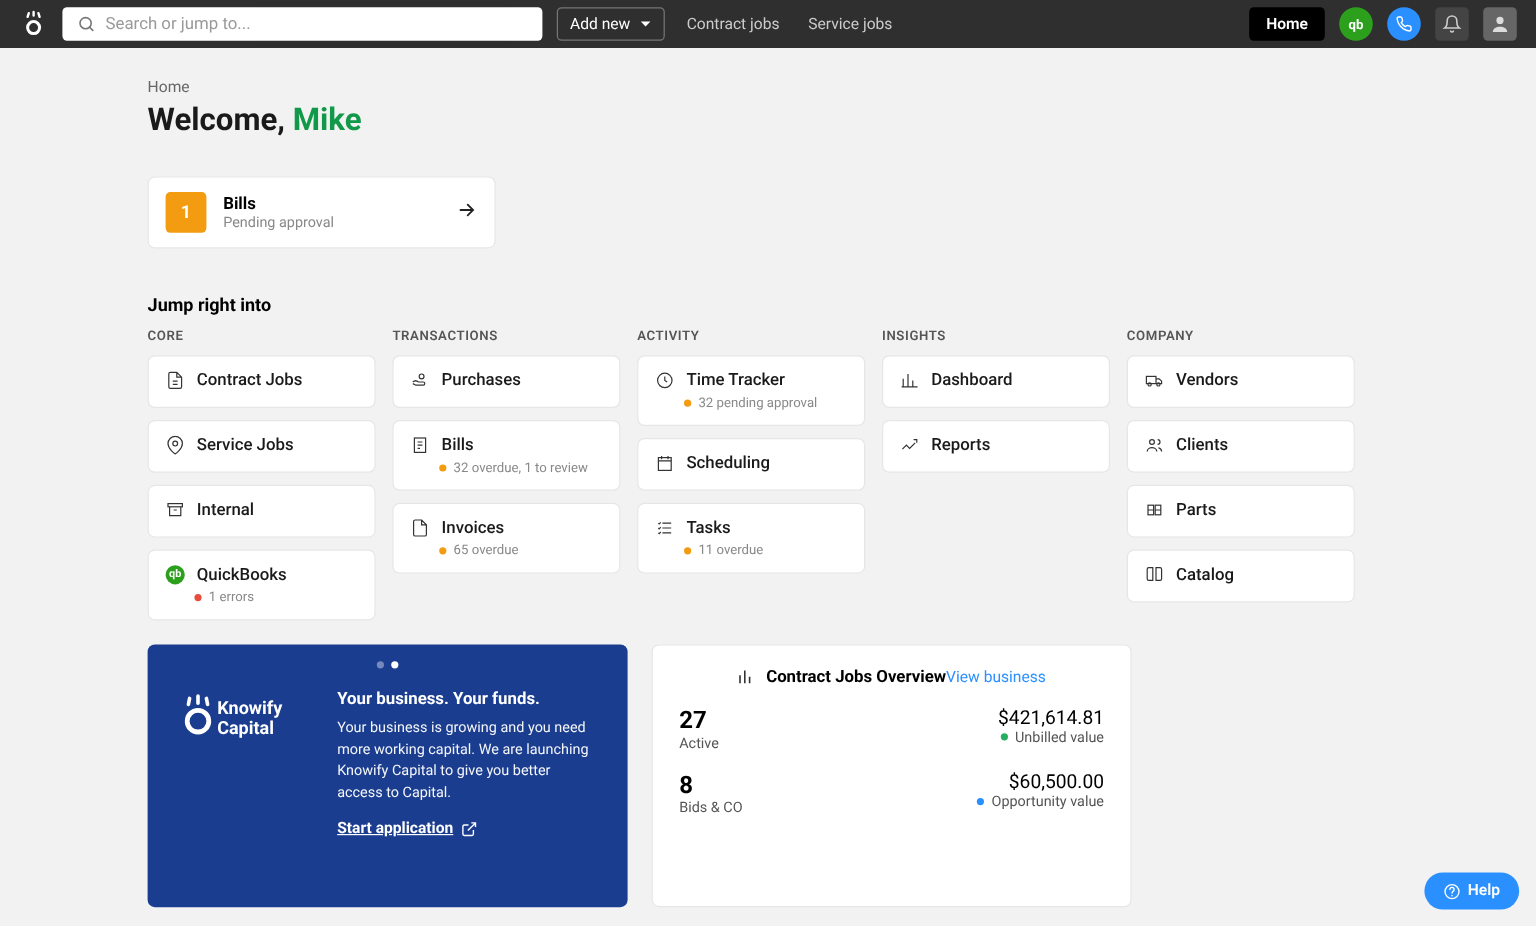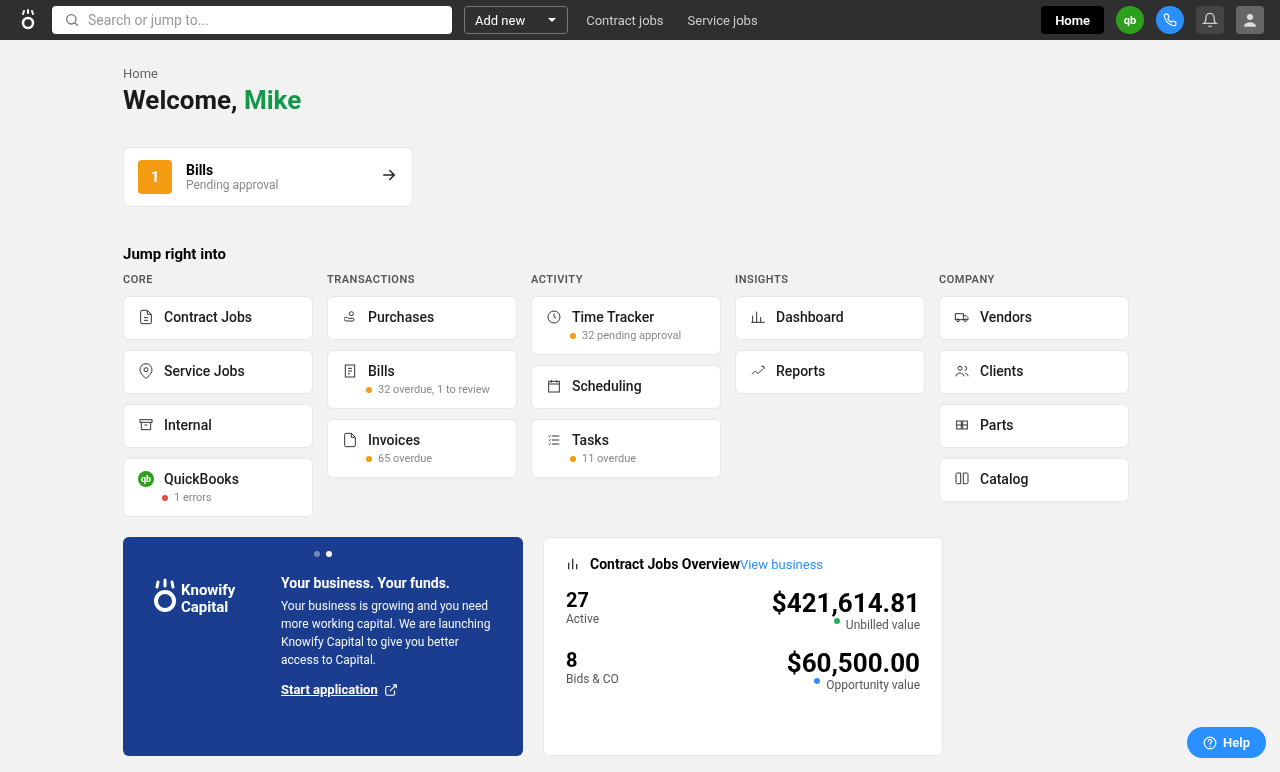--- a/index.html
+++ b/index.html
@@ -3,21 +3,21 @@
 <meta charset="utf-8">
 <style>
 *{box-sizing:border-box;margin:0;padding:0;font-family:-apple-system,BlinkMacSystemFont,"Segoe UI",Roboto,Arial,sans-serif}
 body{background:#f2f2f2;width:1280px;height:772px;overflow:hidden;position:relative}
 .topbar{height:40px;background:#2f2f2f;display:flex;align-items:center;padding:0 16px;gap:12px}
 .logo{width:24px;height:24px;display:flex;align-items:center;justify-content:center}
 .search-wrap{position:relative;flex:0 0 400px}
 .search-wrap svg{position:absolute;left:12px;top:50%;transform:translateY(-50%);width:16px;height:16px;stroke:#777}
 .search{width:100%;height:28px;border-radius:4px;border:none;background:#fff;padding:0 12px 0 36px;font-size:14px;color:#333}
 .search::placeholder{color:#999}
-.addnew{height:28px;background:transparent;border:1px solid #777;border-radius:4px;color:#fff;font-size:13px;padding:0 10px;display:flex;align-items:center;gap:22px;cursor:pointer}
+.addnew{height:28px;background:transparent;border:1px solid #777;border-radius:4px;color:#fff;font-size:13px;padding:0 10px;display:flex;align-items:center;gap:8px;cursor:pointer}
 .addnew svg{width:10px;height:10px;fill:#fff}
 .navlink{color:#ccc;font-size:13px;text-decoration:none;padding:0 6px}
 .spacer{flex:1}
 .home-btn{background:#000;color:#fff;border:none;height:28px;padding:0 14px;border-radius:4px;font-size:13px;font-weight:600}
 .circ-btn{width:28px;height:28px;border-radius:50%;display:flex;align-items:center;justify-content:center;cursor:pointer}
 .qb-btn{background:#2ca01c}
 .call-btn{background:#2b90ff}
 .sq-btn{width:28px;height:28px;border-radius:4px;background:#444;display:flex;align-items:center;justify-content:center}
 .avatar{background:#666}
 .main{padding:26px 0 0 123px;width:1157px}
@@ -49,29 +49,29 @@
 .promo .dots{position:absolute;top:14px;left:50%;transform:translateX(-50%);display:flex;gap:6px}
 .promo .dots span{width:6px;height:6px;border-radius:50%;background:rgba(255,255,255,.4)}
 .promo .dots span.on{background:#fff}
 .promo-body{display:flex;gap:20px;margin-top:14px}
 .promo-logo{flex-shrink:0}
 .promo-txt{flex:1}
 .promo-ttl{font-weight:700;font-size:14px;margin-bottom:6px}
 .promo-desc{font-size:12px;line-height:1.5;opacity:.95;margin-bottom:10px}
 .promo-link{font-size:13px;font-weight:700;text-decoration:underline;display:inline-flex;align-items:center;gap:6px}
 .overview{width:400px;background:#fff;border:1px solid #e6e6e6;border-radius:6px;padding:18px 22px}
-.ov-head{display:flex;align-items:center;justify-content:flex-start;margin-bottom:16px}
+.ov-head{display:flex;align-items:center;justify-content:center;margin-bottom:16px}
 .ov-ttl{font-size:14px;font-weight:700;display:flex;align-items:center;gap:8px}
 .ov-link{color:#2b90ff;font-size:13px;text-decoration:none}
 .ov-row{display:flex;justify-content:space-between;margin-bottom:16px}
 .ov-left .big{font-size:20px;font-weight:700}
 .ov-left .lbl{font-size:12px;color:#555}
 .ov-right{text-align:right}
-.ov-right .big{font-size:26px;font-weight:700}
-.ov-right .lbl{font-size:12px;color:#555;display:flex;align-items:flex-start;justify-content:flex-end;gap:6px}
+.ov-right .big{font-size:16px;font-weight:400}
+.ov-right .lbl{font-size:12px;color:#555;display:flex;align-items:center;justify-content:flex-end;gap:6px}
 .help{position:absolute;bottom:14px;right:14px;background:#2b90ff;color:#fff;border:none;border-radius:20px;padding:8px 16px;font-size:13px;font-weight:600;display:flex;align-items:center;gap:6px;cursor:pointer}
 </style>
 </head>
 <body>
 
 <div class="topbar">
   <div class="logo">
     <svg viewBox="0 0 24 24" fill="none">
         <circle cx="12" cy="15" r="5" stroke="#fff" stroke-width="2.5"></circle>
         <path d="M7 6 L8 3 M12 5 L12 2 M17 6 L16 3" stroke="#fff" stroke-width="2" stroke-linecap="round"></path>

